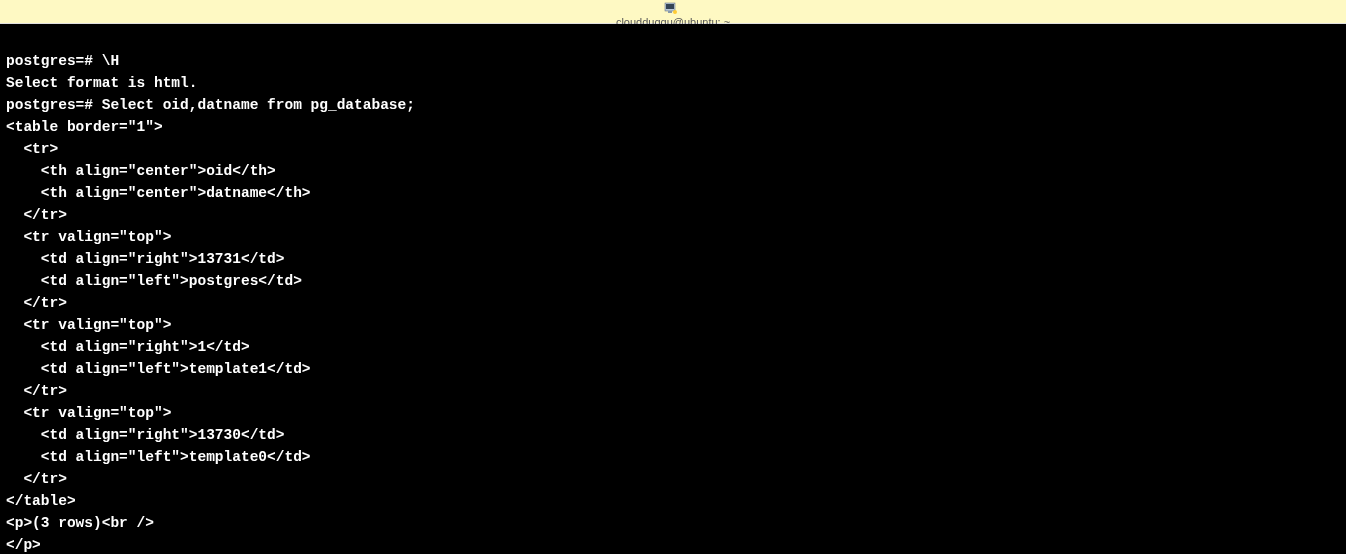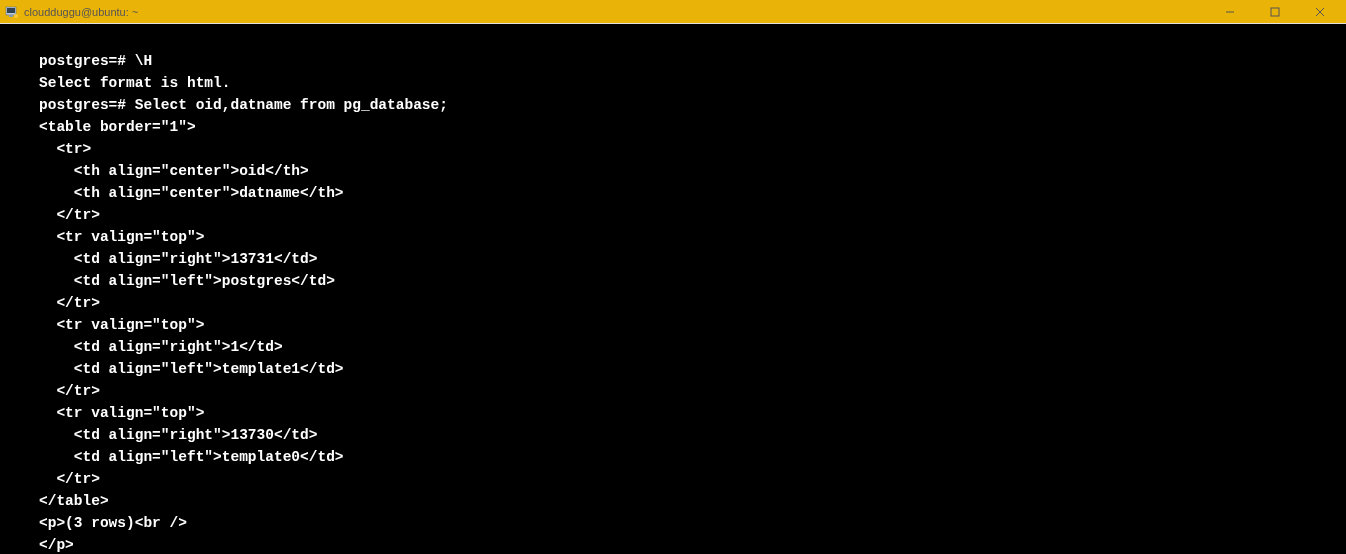--- a/index.html
+++ b/index.html
@@ -16,25 +16,26 @@
     }
     .window {
       width: 100%;
       height: 100%;
       display: flex;
       flex-direction: column;
       background: #ffffff;
     }
     .titlebar {
       height: 24px;
-      background: #eab308;
+      background: #fef9c3;
       display: flex;
       align-items: center;
       padding: 0 4px;
       border-bottom: 1px solid #e0e0e0;
+      flex-direction: column;
     }
     .titlebar-icon {
       width: 16px;
       height: 16px;
       margin-right: 4px;
       display: flex;
       align-items: center;
       justify-content: center;
     }
     .titlebar-title {
@@ -64,21 +65,20 @@
       font-family: Consolas, 'Courier New', monospace;
       font-size: 14.5px;
       font-weight: bold;
       padding: 4px 6px;
       line-height: 22px;
       white-space: pre;
       overflow: hidden;
     }
     .terminal-line {
       white-space: pre;
-      margin-left: 33px;
     }
   </style>
 </head>
 <body>
 
 <div class="window">
   <div class="titlebar">
     <div class="titlebar-icon">
       <svg width="16" height="16" viewBox="0 0 16 16">
         <rect x="2" y="3" width="10" height="8" fill="#b8c8d8" stroke="#556677" stroke-width="0.5"></rect>

